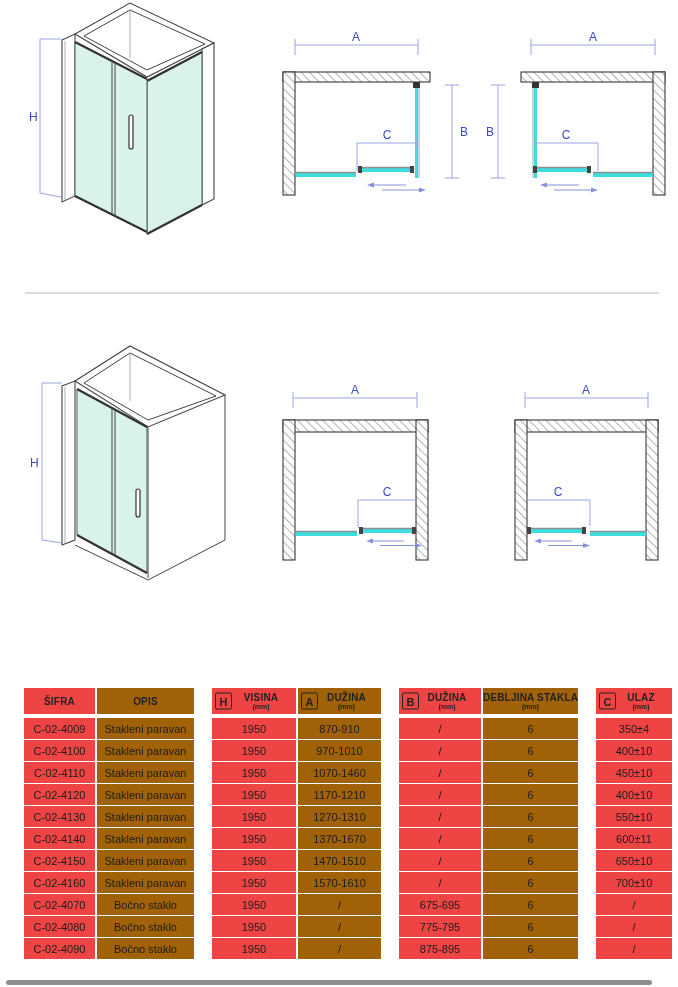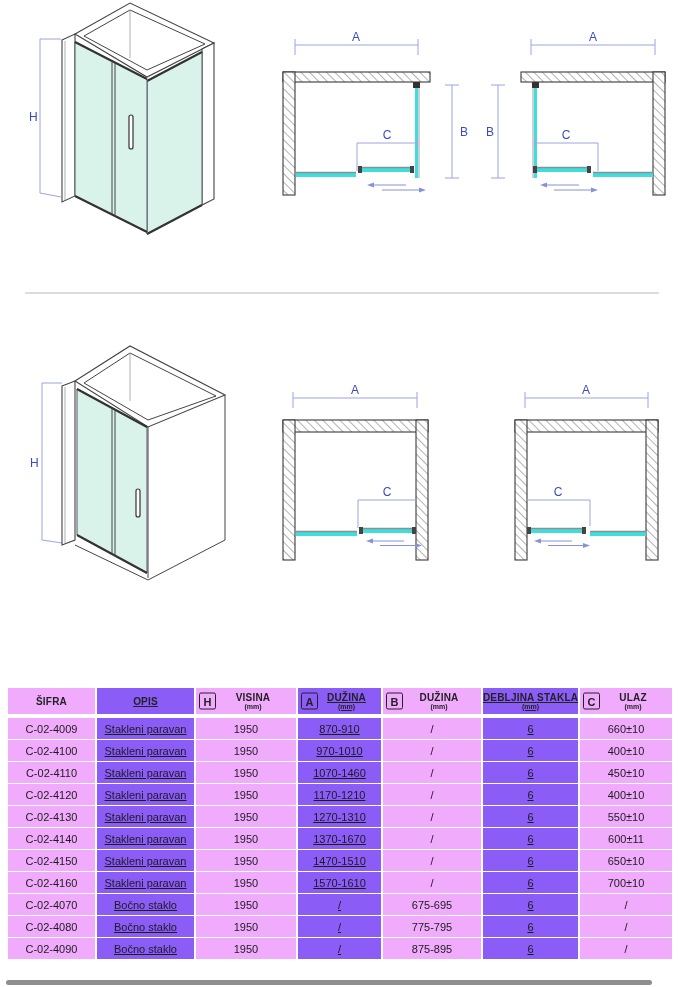--- a/index.html
+++ b/index.html
@@ -21,22 +21,22 @@
   .isoline{stroke:#444;stroke-width:1;fill:none;}
   .isofaint{stroke:#999;stroke-width:0.8;fill:none;}
 
   #divider{left:25px;top:292px;width:634px;height:2px;background:#dcdcdc;}
 
   
   #spec-table{left:8px;top:688px;width:664px;}
   .tgrid{display:grid;grid-template-columns:87px 97px 100px 83px 98px 95px 92px;column-gap:2px;}
   #thead .hcell{height:26px;display:flex;align-items:center;justify-content:center;position:relative;color:#222;}
   #tbody{margin-top:4px;grid-auto-rows:21px;row-gap:1px;}
-  .gray{background:#f0abfc;}
-  .white{background:#8b5cf6;text-decoration:underline;}
+  .gray{background:#ef4444;margin-left:16px;}
+  .white{background:#a16207;}
   .cell{display:flex;align-items:center;justify-content:center;font-size:11px;color:#1c1c1c;white-space:nowrap;}
   .letterbox{position:absolute;left:3px;top:50%;transform:translateY(-50%);width:15px;height:15px;
     border:1.7px solid #222;border-radius:2px;display:flex;align-items:center;justify-content:center;
     font-weight:bold;font-size:11px;}
   .htext{display:flex;flex-direction:column;align-items:center;line-height:1.1;}
   .htitle{font-size:10px;font-weight:bold;letter-spacing:0.2px;white-space:nowrap;}
   .hunit{font-size:7px;font-weight:bold;}
   .hcell.hasletter .htext{margin-left:14px;justify-content:space-between;}
   #footer-bar{left:6px;top:980px;width:646px;height:5px;border-radius:3px;background:#8f8f8f;}
 </style>
@@ -358,21 +358,21 @@
       </div>
     </div>
 
     <div id="tbody" class="tgrid">
         <div class="cell gray">C-02-4009</div>
         <div class="cell white">Stakleni paravan</div>
         <div class="cell gray">1950</div>
         <div class="cell white">870-910</div>
         <div class="cell gray">/</div>
         <div class="cell white">6</div>
-        <div class="cell gray">660±10</div>
+        <div class="cell gray">350±4</div>
         <div class="cell gray">C-02-4100</div>
         <div class="cell white">Stakleni paravan</div>
         <div class="cell gray">1950</div>
         <div class="cell white">970-1010</div>
         <div class="cell gray">/</div>
         <div class="cell white">6</div>
         <div class="cell gray">400±10</div>
         <div class="cell gray">C-02-4110</div>
         <div class="cell white">Stakleni paravan</div>
         <div class="cell gray">1950</div>

